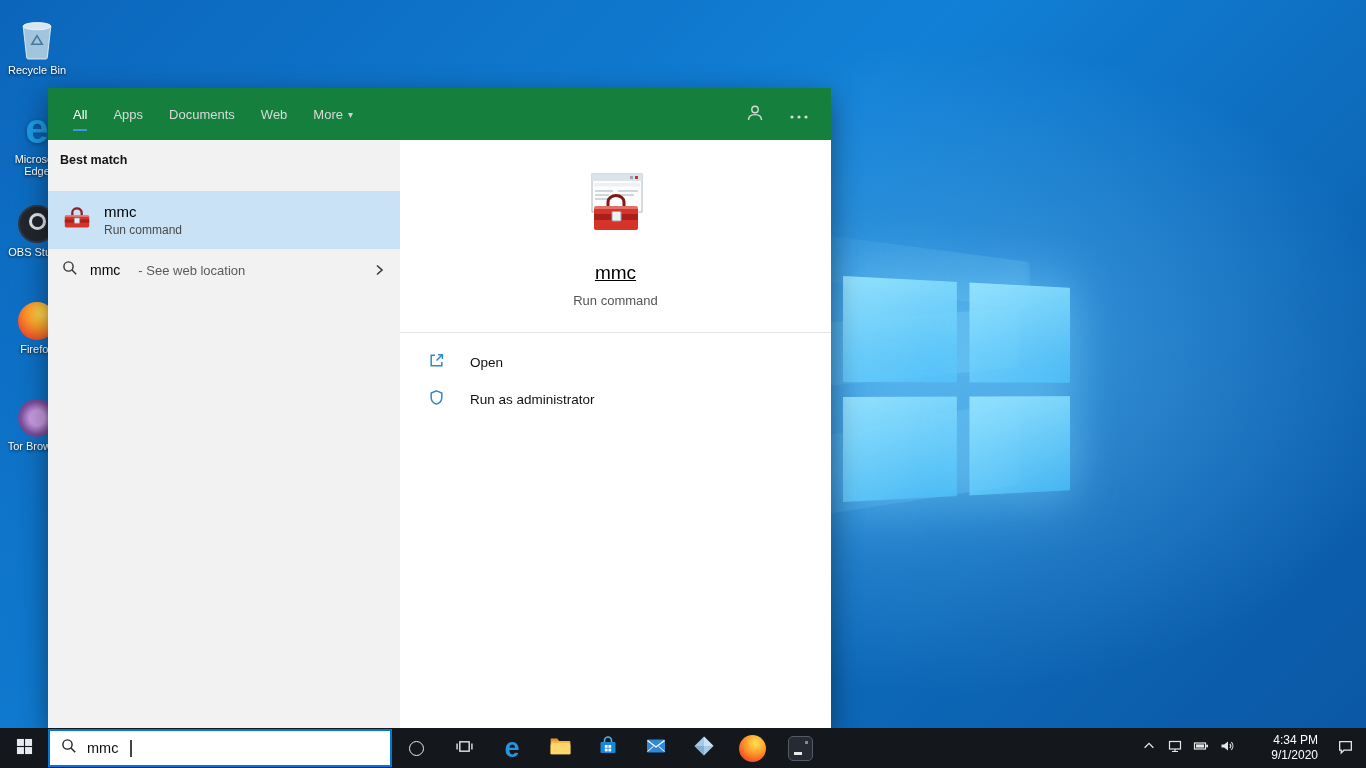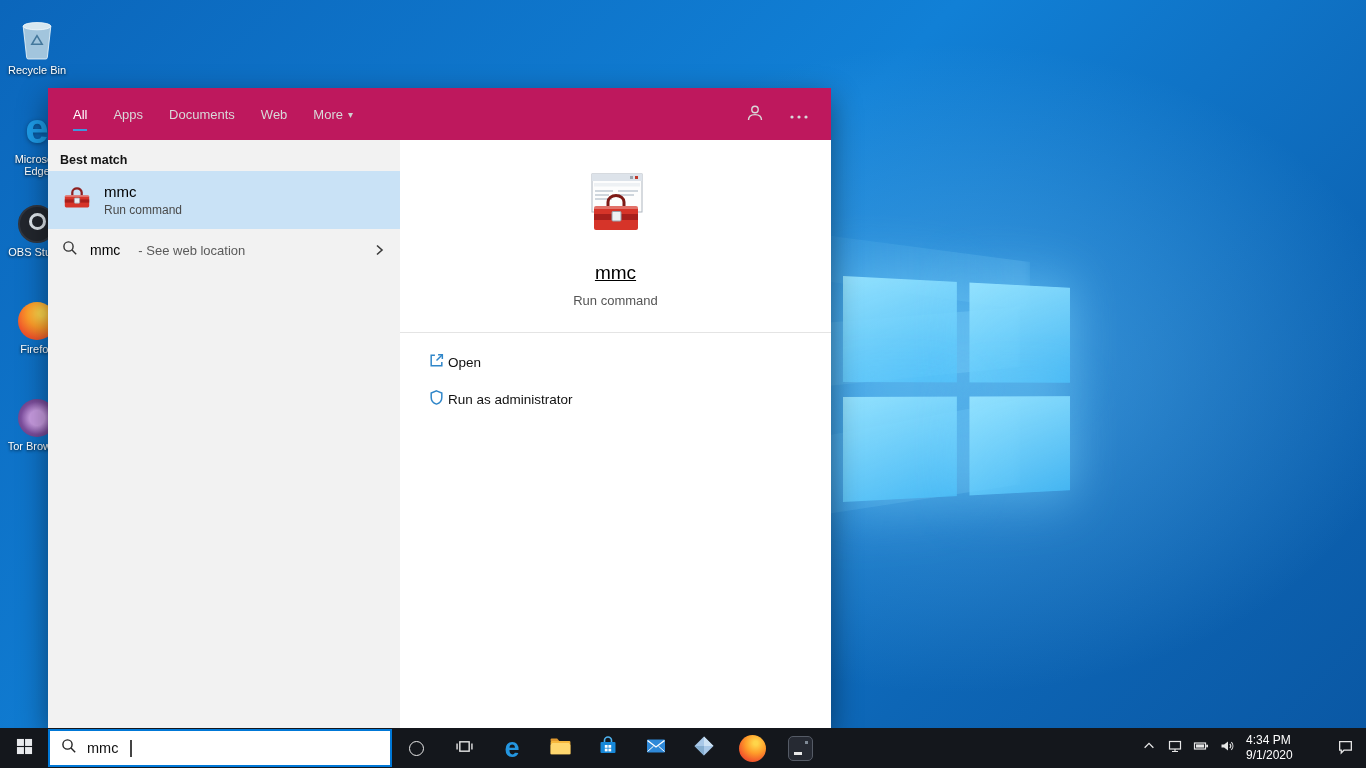--- a/index.html
+++ b/index.html
@@ -41,70 +41,70 @@
   .obs-circle span { position:absolute; left:9px; top:6px; width:17px; height:17px;
     border-radius:50%; border:3px solid #dfe6ec; }
   .ff-circle { width:38px; height:38px; border-radius:50%;
     background:radial-gradient(circle at 62% 30%, #ffd54a 8%, #ff9e2a 40%, #f2572b 72%, #d93f22 100%); }
   .tor-circle { width:38px; height:38px; border-radius:50%;
     background:radial-gradient(circle, #c79be0 0 28%, #7d4f9e 60%, #59316b 100%); }
 
   
   .search-panel { position:absolute; left:48px; top:88px; width:783px; height:640px; z-index:5;
     display:flex; flex-direction:column; box-shadow:0 10px 28px rgba(0,0,0,.45); }
-  .tabbar { height:52px; background:#be185d; display:flex; align-items:stretch;
+  .tabbar { height:52px; background:#15803d; display:flex; align-items:stretch;
     color:#d9d9d9; font-size:13px; padding-left:12px; flex:0 0 auto; }
   .tab { display:flex; align-items:center; gap:5px; padding:0 13px; position:relative; cursor:pointer; }
   .tab.active { color:#fff; }
   .tab.active::after { content:""; position:absolute; left:13px; right:13px; bottom:9px;
     height:2px; background:#3f96dd; }
   .tab .chev { font-size:10px; color:#cfcfcf; }
   .tabbar-right { margin-left:auto; display:flex; align-items:center; gap:12px; padding-right:16px; }
   .tb-iconbtn { width:32px; height:32px; display:flex; align-items:center; justify-content:center; cursor:pointer; }
 
   .panel-body { flex:1; display:flex; min-height:0; }
   .left-col { width:352px; background:#f2f2f2; flex:0 0 auto; }
-  .section-header { font-size:12.5px; font-weight:700; color:#151515; padding:13px 12px 4px 12px; }
+  .section-header { font-size:12.5px; font-weight:700; color:#151515; padding:13px 12px 24px 12px; }
   .bm-item { height:58px; background:#c9e2f6; display:flex; align-items:center; gap:12px;
     padding:0 14px; cursor:pointer; }
   .bm-text { display:flex; flex-direction:column; }
   .bm-title { font-size:15px; color:#000; }
   .bm-sub { font-size:12px; color:#4a4a4a; margin-top:3px; }
   .web-row { height:42px; display:flex; align-items:center; gap:12px; padding:0 14px; cursor:pointer; }
   .web-text { font-size:14px; color:#000; }
   .web-suffix { font-size:13px; color:#5a5a5a; margin-left:6px; }
   .web-chev { margin-left:auto; display:flex; align-items:center; }
 
   .right-col { flex:1; background:#fff; display:flex; flex-direction:column; }
   .preview-header { display:flex; flex-direction:column; align-items:center;
     padding:28px 10px 24px 10px; border-bottom:1px solid #e4e4e4; }
   .pv-title { font-size:19px; color:#000; text-decoration:underline; margin-top:14px; }
   .pv-sub { font-size:13px; color:#555; margin-top:9px; }
   .actions { padding:19px 0 0 28px; display:flex; flex-direction:column; gap:17px; }
-  .action { display:flex; align-items:center; gap:3px; font-size:13.5px; color:#111; cursor:pointer; }
+  .action { display:flex; align-items:center; gap:25px; font-size:13.5px; color:#111; cursor:pointer; }
 
   
   .taskbar { position:absolute; left:0; bottom:0; width:1366px; height:40px; background:#14171c;
     z-index:10; display:flex; align-items:center; color:#e8e8e8; }
   .tb-btn { width:48px; height:40px; flex:0 0 auto; display:flex; align-items:center;
     justify-content:center; cursor:pointer; }
   .tb-search { width:344px; height:38px; flex:0 0 auto; margin:1px 0; background:#fff;
     border:2px solid #0078d7; display:flex; align-items:center; gap:10px; padding:0 11px; }
   .tb-search input { border:none; outline:none; width:33px; font-size:14.5px; color:#111;
     font-family:"Liberation Sans", sans-serif; background:transparent; padding:0; }
   .caret { width:1.5px; height:17px; background:#444; flex:0 0 auto; }
   .cortana-ring { width:15px; height:15px; border:1.8px solid #e8e8e8; border-radius:50%; }
   .terminal-box { width:25px; height:25px; background:#262a33; border:1.5px solid #555b66;
     border-radius:5px; position:relative; }
   .terminal-box i { position:absolute; left:5px; bottom:5px; width:8px; height:2.5px; background:#e8e8e8; }
   .terminal-box b { position:absolute; right:4px; top:4px; width:3px; height:3px; background:#7f8a96; }
   .tb-spacer { flex:1; }
   .tray { display:flex; align-items:center; height:100%; flex:0 0 auto; }
   .tray-btn { width:26px; height:40px; display:flex; align-items:center; justify-content:center; cursor:pointer; }
-  .clock { width:72px; text-align:left; font-size:12px; line-height:1.25; color:#fff;
+  .clock { width:72px; text-align:right; font-size:12px; line-height:1.25; color:#fff;
     margin:0 6px; cursor:default; }
   .ac-btn { width:42px; height:40px; display:flex; align-items:center; justify-content:center; cursor:pointer; }
 </style>
 </head>
 <body>
 
 <div class="ray ray1"></div>
 <div class="ray ray2"></div>
 <div class="ray ray3"></div>
 <div class="win-logo">

